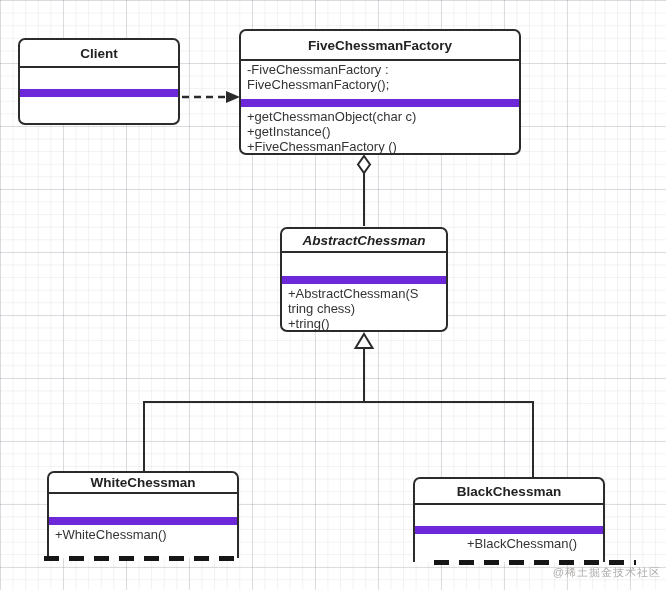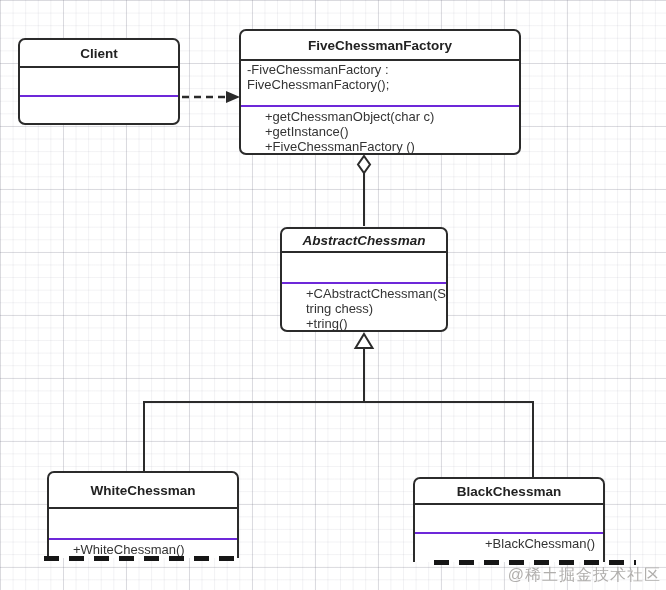--- a/index.html
+++ b/index.html
@@ -30,42 +30,42 @@
     border-radius:7px 7px 0 0;
   }
   .uml-title{
     border-bottom:2px solid #2b2b2b;
     display:flex;align-items:center;justify-content:center;
     font-weight:bold;font-size:13.5px;color:#222;
     flex:0 0 auto;box-sizing:border-box;
   }
   .uml-title.italic{font-style:italic;}
   .uml-attrs{
-    border-bottom:2px solid #6d28d9;
+    border-bottom:8px solid #6d28d9;
     flex:0 0 auto;box-sizing:border-box;
     padding:2px 6px 0 6px;
     overflow:hidden;
   }
   .uml-methods{
     flex:1 1 auto;box-sizing:border-box;
-    padding:3px 6px 0 24px;
+    padding:3px 6px 0 6px;
     overflow:hidden;
   }
   .uml-attrs div,.uml-methods div{
     font-size:13px;line-height:14.8px;white-space:nowrap;color:#343434;
   }
   .svg-layer{position:absolute;left:0;top:0;pointer-events:none;}
   .cut-dash{
     position:absolute;height:5px;
     background:repeating-linear-gradient(90deg,#161616 0 15px,transparent 15px 25px);
   }
   .watermark{
     position:absolute;
     right:5px;top:565px;
-    font-size:16px;color:#b0aeac;letter-spacing:1px;
+    font-size:11px;color:#b0aeac;letter-spacing:1px;
   }
 </style>
 </head>
 <body>
 
 <div class="canvas">
 
   <svg class="svg-layer" width="666" height="590" viewBox="0 0 666 590">
 
     <line x1="182" y1="97" x2="226" y2="97" stroke="#2b2b2b" stroke-width="2.4" stroke-dasharray="7 5"></line>
@@ -97,28 +97,28 @@
         <div>+getChessmanObject(char c)</div>
         <div>+getInstance()</div>
         <div>+FiveChessmanFactory ()</div>
       </div>
   </div>
 
   <div class="uml-box" style="left:280px;top:227px;width:168px;height:105px;">
     <div class="uml-title italic" style="height:24px;">AbstractChessman</div>
     <div class="uml-attrs" style="height:31px;"></div>
     <div class="uml-methods">
-        <div>+CAbstractChessman(S</div>
+        <div>+AbstractChessman(S</div>
         <div>tring chess)</div>
         <div>+tring()</div>
       </div>
   </div>
 
   <div class="uml-box cut" style="left:47px;top:471px;width:192px;height:87px;">
-    <div class="uml-title" style="height:36px;">WhiteChessman</div>
+    <div class="uml-title" style="height:21px;">WhiteChessman</div>
     <div class="uml-attrs" style="height:31px;"></div>
     <div class="uml-methods">
         <div>+WhiteChessman()</div>
       </div>
   </div>
   <div class="cut-dash" style="left:44px;top:556px;width:200px;"></div>
 
   <div class="uml-box cut" style="left:413px;top:477px;width:192px;height:85px;">
     <div class="uml-title" style="height:26px;">BlackChessman</div>
     <div class="uml-attrs" style="height:29px;"></div>

